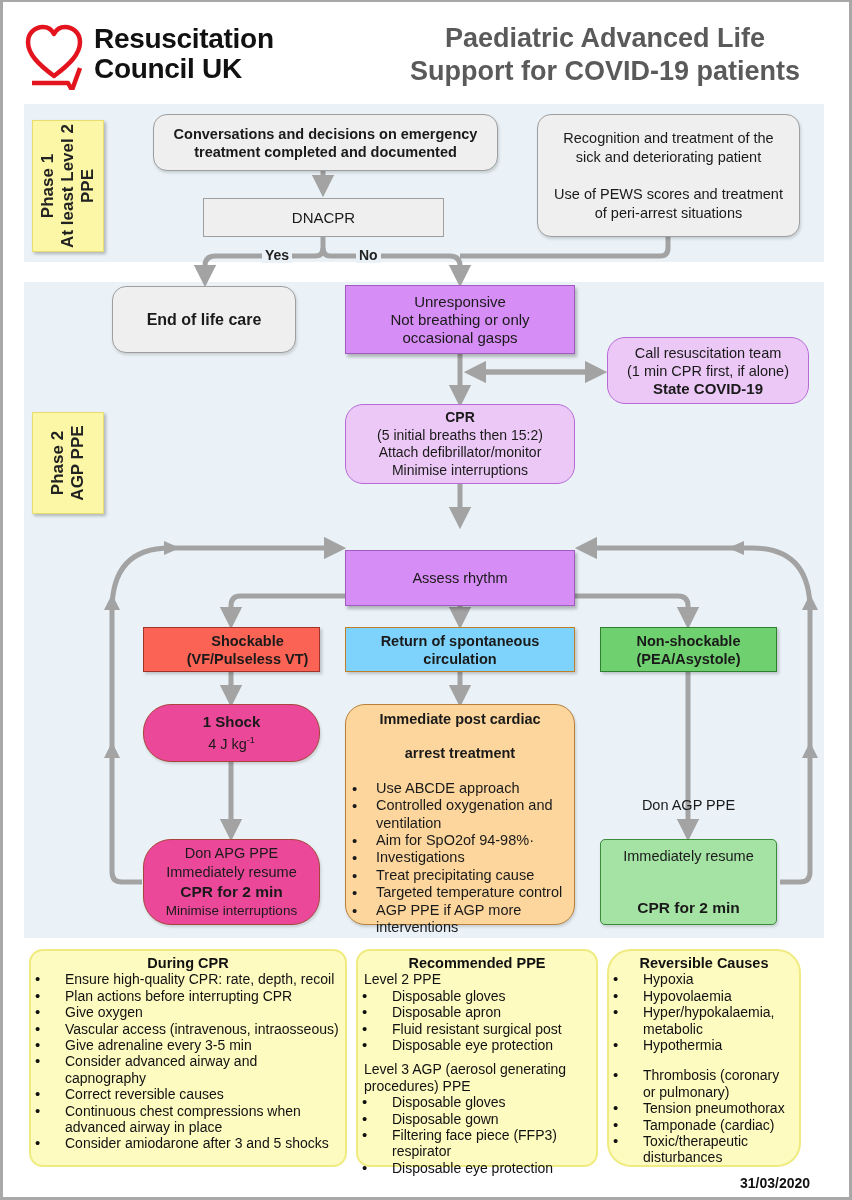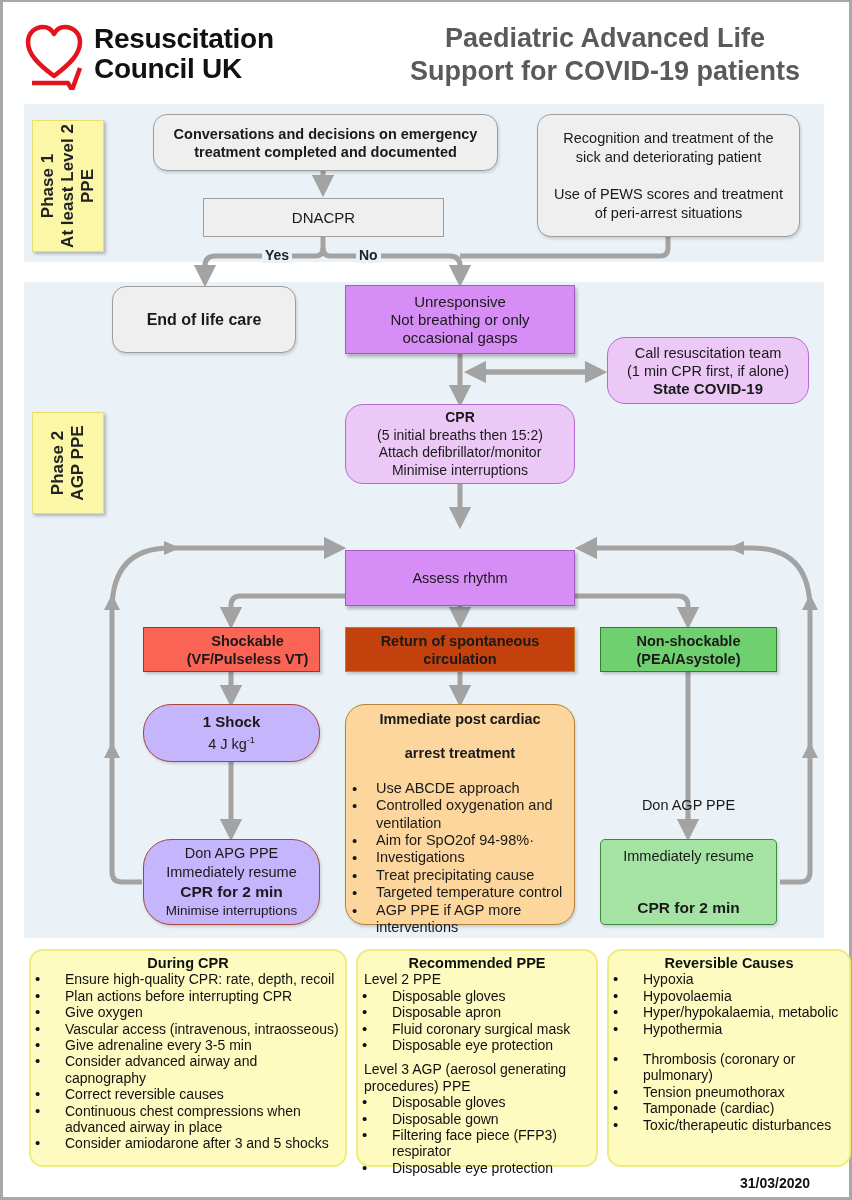--- a/index.html
+++ b/index.html
@@ -9,22 +9,22 @@
   .abs { position: absolute; }
   .band { position: absolute; background: #eaf2f7; }
   .phase { position: absolute; background: #fbf7a6; border: 1px solid #e8de6e; box-shadow: 2px 2px 3px rgba(0,0,0,0.25); display: flex; align-items: center; justify-content: center; }
   .phase .rot { transform: rotate(-90deg); white-space: nowrap; text-align: center; font-weight: bold; font-size: 17px; line-height: 20px; color: #222; }
   .box { position: absolute; display: flex; flex-direction: column; align-items: center; justify-content: center; text-align: center; font-size: 14.5px; line-height: 18px; color: #1a1a1a; }
   .grey { background: #efefef; border: 1px solid #9e9e9e; border-radius: 14px; box-shadow: 1px 2px 3px rgba(0,0,0,0.15); }
   .grey-sq { background: #efefef; border: 1px solid #9e9e9e; }
   .purple { background: #d68df5; border: 1px solid #a05ac0; box-shadow: 2px 3px 3px rgba(0,0,0,0.25); }
   .lilac { background: #ecc8f7; border: 1px solid #b66ad6; border-radius: 18px; }
   .red { background: #fb6355; border: 1px solid #a0332a; box-shadow: 2px 2px 3px rgba(0,0,0,0.2); padding-left: 32px; }
-  .salmon { background: #c4b5fd; border: 1px solid #a8443b; border-radius: 28px; box-shadow: 1px 2px 3px rgba(0,0,0,0.15); }
-  .orange { background: #c2410c; border: 1px solid #c07f24; box-shadow: 2px 2px 3px rgba(0,0,0,0.2); }
+  .salmon { background: #ec4899; border: 1px solid #a8443b; border-radius: 28px; box-shadow: 1px 2px 3px rgba(0,0,0,0.15); }
+  .orange { background: #7dd3fc; border: 1px solid #c07f24; box-shadow: 2px 2px 3px rgba(0,0,0,0.2); }
   .peach { background: #fcd69d; border: 1px solid #b8813a; border-radius: 20px; box-shadow: 1px 2px 3px rgba(0,0,0,0.15); gap: 17px; }
   .green { background: #6fd06f; border: 1px solid #2f7f2f; box-shadow: 2px 2px 3px rgba(0,0,0,0.2); }
   .lgreen { background: #a4e3a4; border: 1px solid #3c8a3c; border-radius: 5px; box-shadow: 1px 2px 3px rgba(0,0,0,0.15); gap: 32px; }
   .yellow { position: absolute; background: #fdfbc0; border: 2px solid #f0eb80; border-radius: 14px; font-size: 14px; line-height: 16.4px; color: #111; padding: 4px 6px; }
   .b { font-weight: bold; }
   ul.bul { list-style: none; }
   ul.bul li { position: relative; padding-left: 26px; }
   ul.bul li::before { content: "\2022"; position: absolute; left: 2px; top: 0; font-size: 15px; }
   .yellow ul.bul li { padding-left: 34px; }
   .yellow ul.bul li::before { left: 4px; }
@@ -216,34 +216,34 @@
     <li>Consider amiodarone after 3 and 5 shocks</li>
   </ul>
 </div>
 
 <div class="yellow" style="left:356px;top:949px;width:242px;height:218px;">
   <div class="ytitle">Recommended PPE</div>
   <div>Level 2 PPE</div>
   <ul class="bul" style="margin-left:-6px;">
     <li>Disposable gloves</li>
     <li>Disposable apron</li>
-    <li>Fluid coronary surgical mask</li>
+    <li>Fluid resistant surgical post</li>
     <li>Disposable eye protection</li>
   </ul>
   <div style="height:8px;"></div>
   <div>Level 3 AGP (aerosol generating procedures) PPE</div>
   <ul class="bul" style="margin-left:-6px;">
     <li>Disposable gloves</li>
     <li>Disposable gown</li>
     <li>Filtering face piece (FFP3) respirator</li>
     <li>Disposable eye protection</li>
   </ul>
 </div>
 
-<div class="yellow" style="left:607px;top:949px;width:244px;height:218px;">
+<div class="yellow" style="left:607px;top:949px;width:194px;height:218px;border-radius:24px;">
   <div class="ytitle">Reversible Causes</div>
   <ul class="bul" style="margin-left:-6px;">
     <li>Hypoxia</li>
     <li>Hypovolaemia</li>
     <li>Hyper/hypokalaemia, metabolic</li>
     <li>Hypothermia</li>
   </ul>
   <div style="height:14px;"></div>
   <ul class="bul" style="margin-left:-6px;">
     <li>Thrombosis (coronary or pulmonary)</li>

